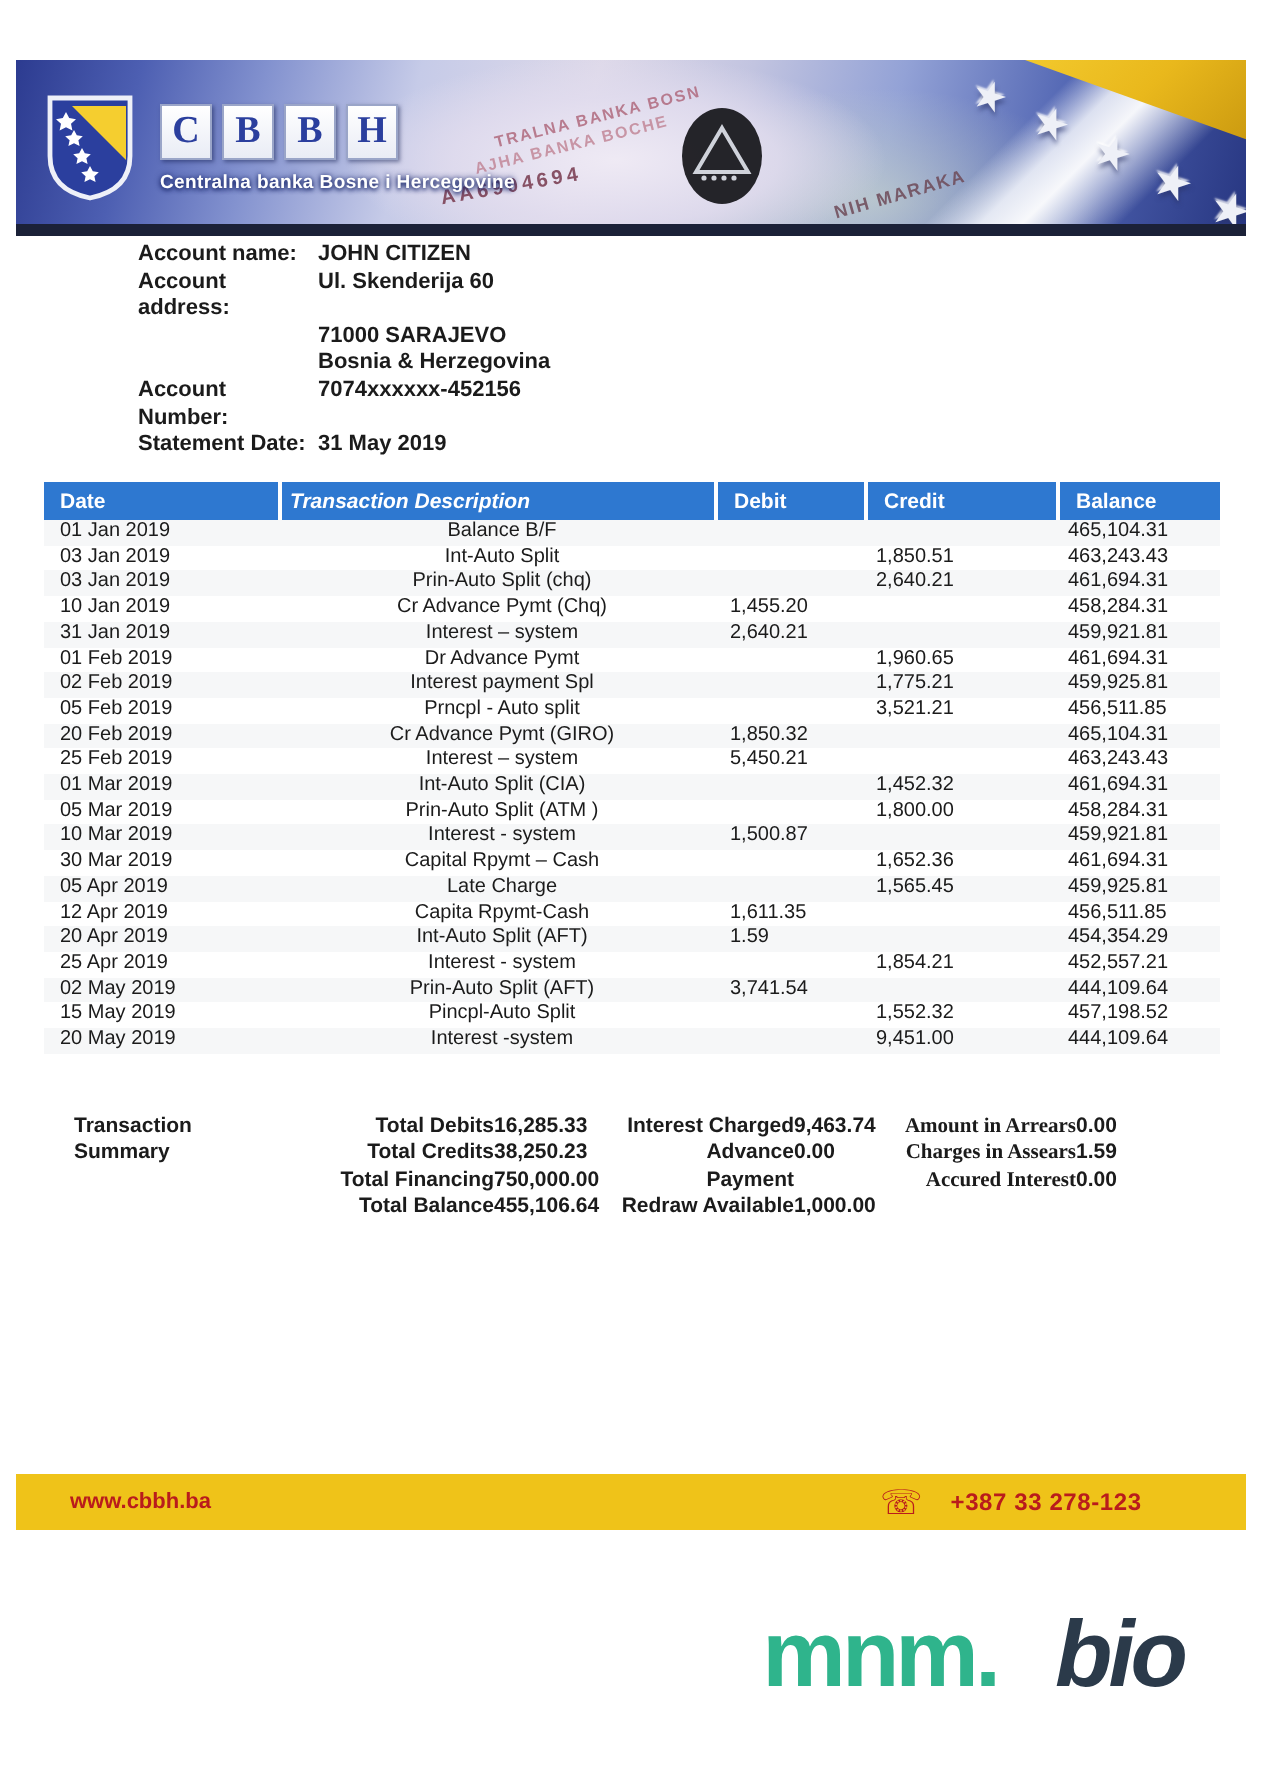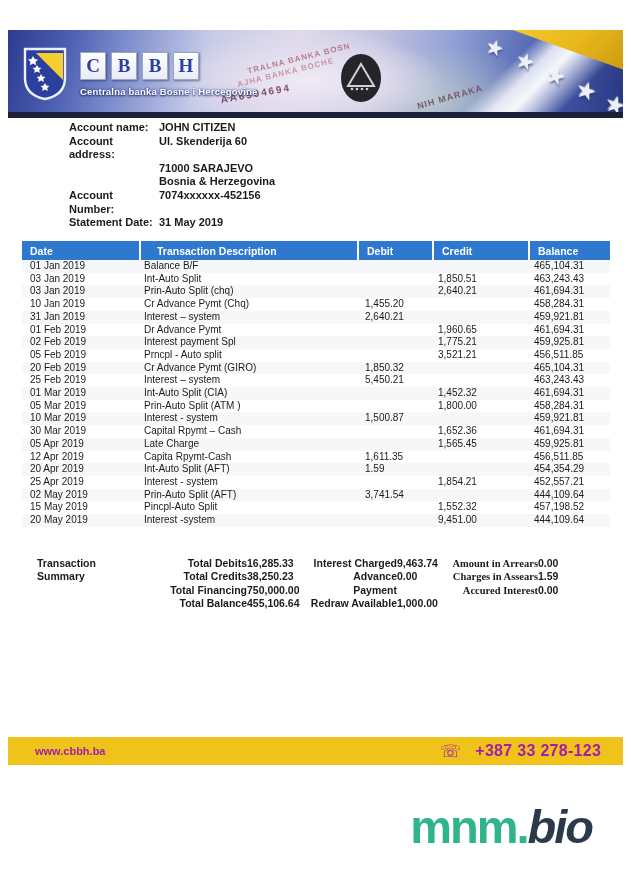--- a/index.html
+++ b/index.html
@@ -65,53 +65,53 @@
   
   .tx-table { position:absolute; left:22px; top:241px; width:588px; border-collapse:collapse; table-layout:fixed; }
   .tx-table col.c-date { width:118px; } .tx-table col.c-desc { width:218px; }
   .tx-table col.c-debit { width:75px; } .tx-table col.c-credit { width:96px; }
   .tx-table col.c-bal { width:81px; }
   .tx-table th {
     background:var(--header-blue,#2e78d0); color:#fff; font-size:10.5px; font-weight:bold;
     text-align:left; height:19px; padding:0 0 0 8px; vertical-align:middle;
   }
   .tx-table th + th { border-left:2px solid #fff; }
-  .tx-table th:nth-child(2) { padding-left:16px; }
+  .tx-table th:nth-child(2) { padding-left:4px;font-style:italic; }
   .tx-table td { font-size:10px; height:12.7px; line-height:12.7px; padding:0; white-space:nowrap; overflow:hidden; }
   .tx-table td:nth-child(1) { padding-left:8px; }
-  .tx-table td:nth-child(2) { padding-left:4px; }
+  .tx-table td:nth-child(2) { padding-left:4px;text-align:center; }
   .tx-table td:nth-child(3) { padding-left:7px; }
   .tx-table td:nth-child(4) { padding-left:5px; }
   .tx-table td:nth-child(5) { padding-left:5px; }
   .tx-table tbody tr:nth-child(odd) { background:#f6f7f8; }
 
   
   .summary { position:absolute; left:25px; top:557px; width:585px; height:60px; font-size:10.5px; font-weight:bold; }
   .sum-title { position:absolute; left:12px; top:0; line-height:13.4px; }
   .sum-group { position:absolute; top:0;text-align:right; }
   .sum-g1 { left:120px; } .sum-g2 { left:282px; } .sum-g3 { left:418px; }
   .sum-row { display:flex; line-height:13.4px; }
   .sum-g1 .sum-label { width:102px; } .sum-g2 .sum-label { width:90px; } .sum-g3 .sum-label { width:95px;font-family:Liberation Serif, serif; }
 
   
   .footer-bar {
     position:absolute; left:8px; top:737px; width:615px; height:28px;
-    background:var(--footer-yellow,#efc319); color:#a21caf;
+    background:var(--footer-yellow,#efc319); color:#b91c1c;
   }
   .footer-site { position:absolute; left:27px; top:8px; font-size:11px; font-weight:bold; }
   .footer-phone { position:absolute; left:432px; top:0; height:28px; display:flex; align-items:center; gap:14px; }
   .phone-icon { font-size:17px; line-height:1; }
-  .phone-number { font-size:16px; font-weight:bold; letter-spacing:.3px; }
+  .phone-number { font-size:12px; font-weight:bold; letter-spacing:.3px; }
 
   
   .watermark {
     position:absolute; right:39px; top:799px; font-size:47px; font-weight:bold; letter-spacing:-2px; white-space:nowrap;
   }
   .wm-1 { color:var(--wm-teal,#2fb48c); }
-  .wm-2 { color:var(--wm-navy,#2b3a4a); font-style:italic; }
+  .wm-2 { color:var(--wm-navy,#2b3a4a); font-style:italic;margin-left:29px; }
 </style>
 </head>
 <body>
 
 <div class="page">
 
   <div class="banner">
     <div class="flag-band"></div>
     <div class="yellow-corner"></div>
     <span class="flag-star fs1">★</span>

